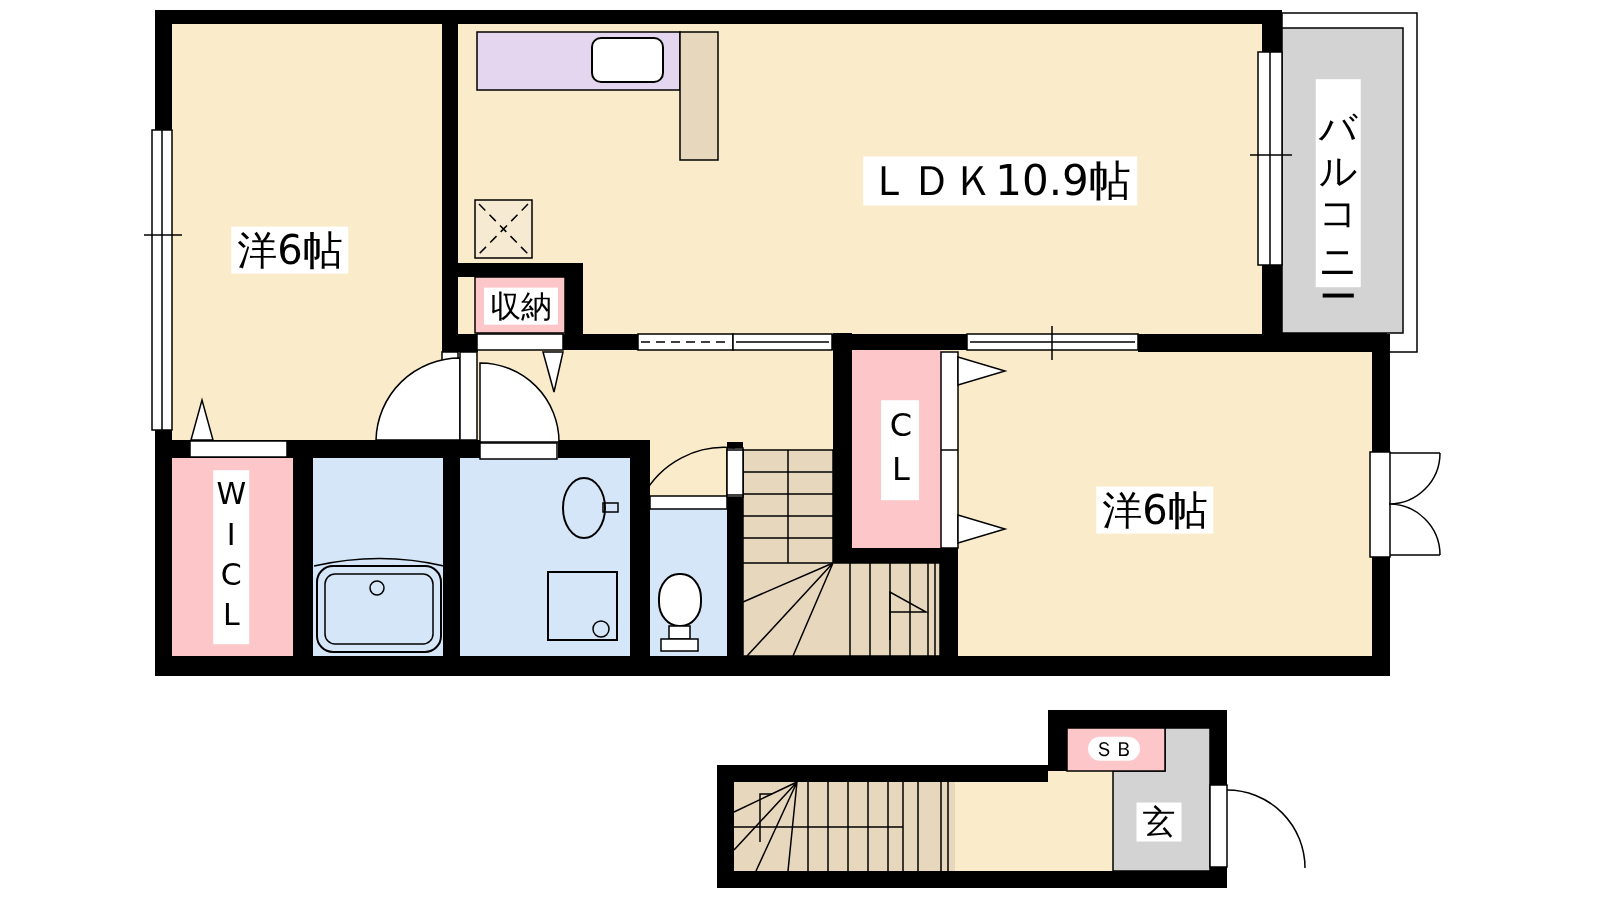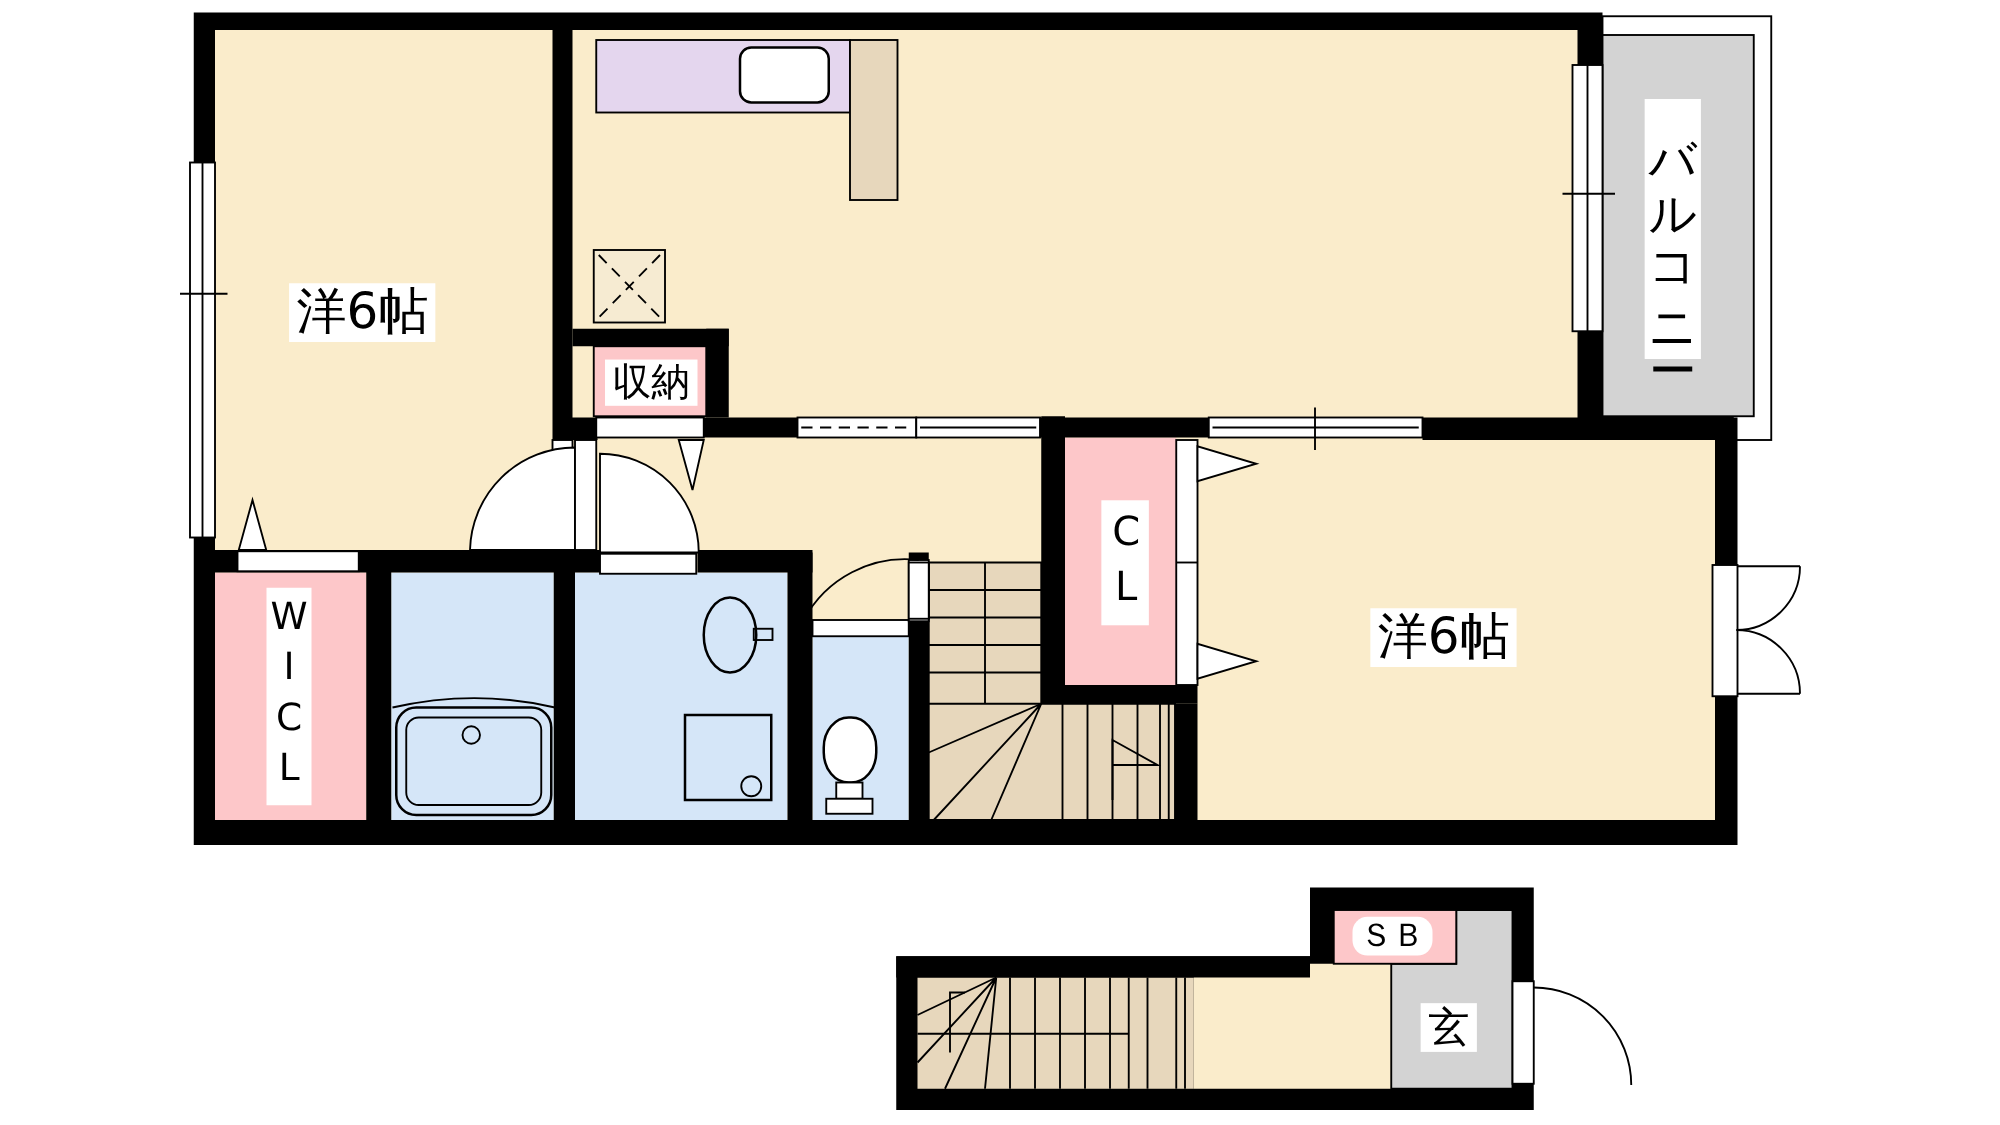--- a/index.html
+++ b/index.html
@@ -183,20 +183,21 @@
         <path class="tl" d="M 772 794 L 760 794 V 842"></path>
       </g>
       <g>
         <rect class="wh" x="1210" y="785" width="17" height="82"></rect>
         <path class="tl" d="M 1227 790 A 78 78 0 0 1 1305 868"></path>
       </g>
     </g>
   </svg>
 
   <div class="label" style="left:290px;top:250px;font-size:40px;">洋6帖</div>
+  <div class="label" style="left:1000px;top:181px;font-size:42px;">ＬＤＫ10.9帖</div>
   <div class="label" style="left:1155px;top:510px;font-size:40px;">洋6帖</div>
   <div class="label vert" style="left:1338px;top:183px;font-size:38px;">バルコニー</div>
   <div class="label" style="left:521px;top:306px;font-size:31px;">収納</div>
   <div class="label vup" style="left:231px;top:557px;font-size:30px;">WICL</div>
   <div class="label vup" style="left:900px;top:450px;font-size:32px;">CL</div>
-  <div class="label" style="left:1114px;top:749px;font-size:26px;border-radius:12px;">ＳＢ</div>
+  <div class="label" style="left:1114px;top:749px;font-size:20px;border-radius:12px;">ＳＢ</div>
   <div class="label" style="left:1159px;top:822px;font-size:33px;">玄</div>
 </div>
 
 </body></html>

